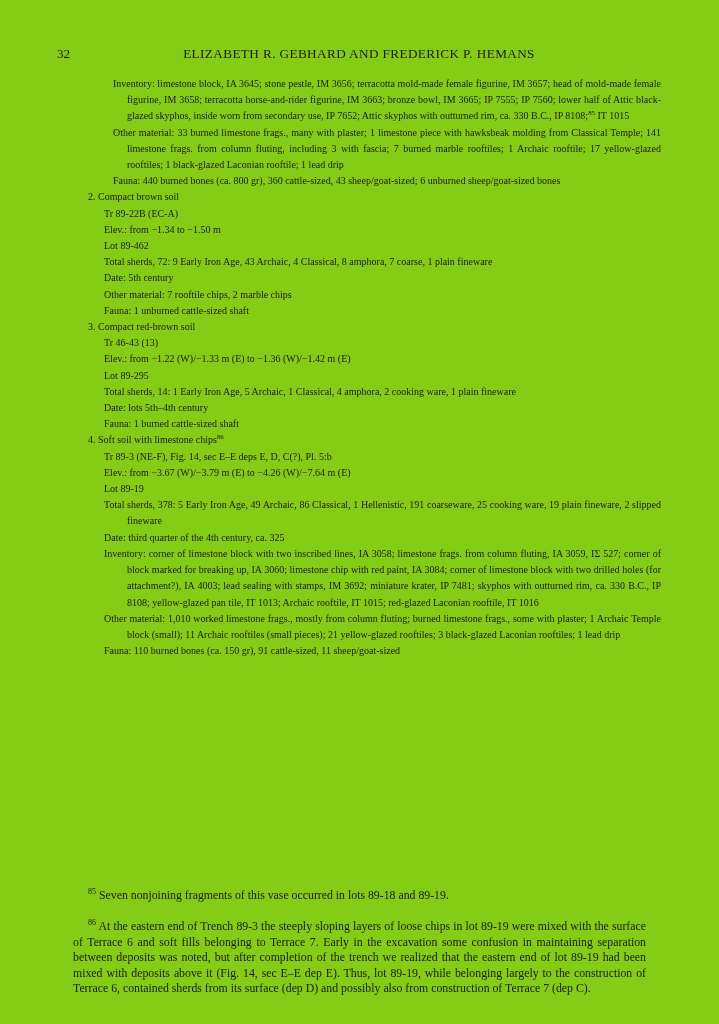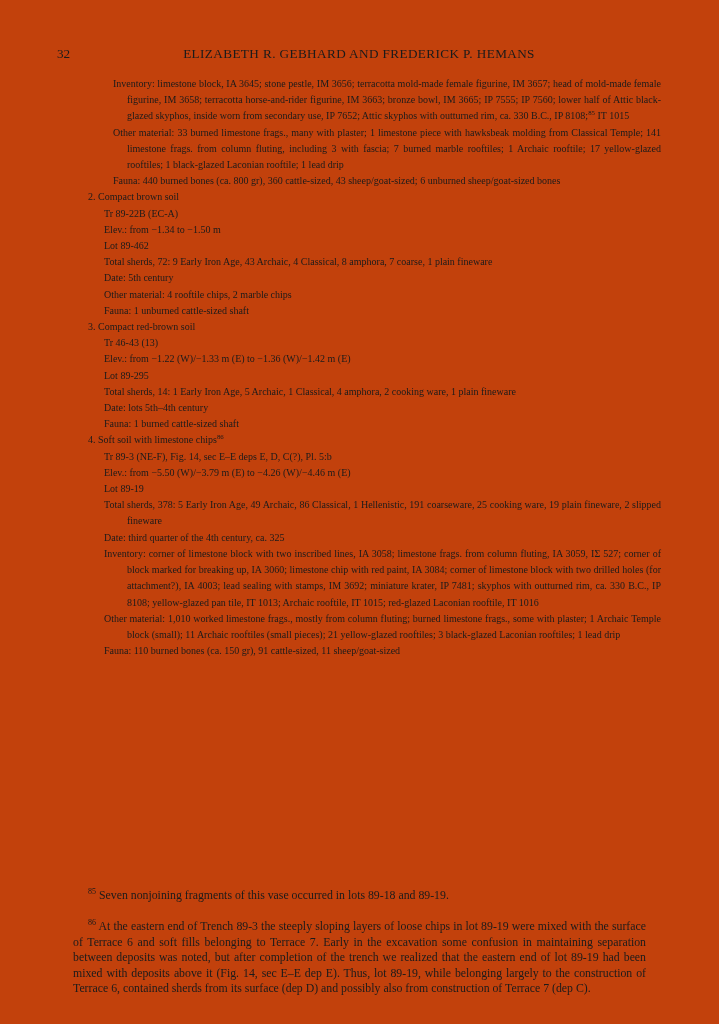--- a/index.html
+++ b/index.html
@@ -6,21 +6,21 @@
   body {
     width: 719px;
     height: 1024px;
     background: #f4f4f2;
     font-family: "Liberation Serif", serif;
   }
   .page {
     position: relative;
     width: 719px;
     height: 1024px;
-    background: #c2410c;
+    background: #84cc16;
     color: #1b1b1b;
     overflow: hidden;
   }
   .running-header {
     position: absolute;
     top: 46px;
     left: 57px;
     width: 604px;
     height: 18px;
     font-size: 13.2px;
@@ -91,34 +91,34 @@
     <p class="hang"><span>Inventory: limestone block, IA 3645; stone pestle, IM 3656; terracotta mold-made female figurine, IM 3657; head of mold-made female figurine, IM 3658; terracotta horse-and-rider figurine, IM 3663; bronze bowl, IM 3665; IP 7555; IP 7560; lower half of Attic black-glazed skyphos, inside worn from secondary use, IP 7652; Attic skyphos with outturned rim, ca. 330 B.C., IP 8108;</span><sup>85</sup><span> IT 1015</span></p>
     <p class="hang">Other material: 33 burned limestone frags., many with plaster; 1 limestone piece with hawksbeak molding from Classical Temple; 141 limestone frags. from column fluting, including 3 with fascia; 7 burned marble rooftiles; 1 Archaic rooftile; 17 yellow-glazed rooftiles; 1 black-glazed Laconian rooftile; 1 lead drip</p>
     <p class="hang">Fauna: 440 burned bones (ca. 800 gr), 360 cattle-sized, 43 sheep/goat-sized; 6 unburned sheep/goat-sized bones</p>
 
     <p class="entry-heading">2. Compact brown soil</p>
     <p class="field">Tr 89-22B (EC-A)</p>
     <p class="field">Elev.: from −1.34 to −1.50 m</p>
     <p class="field">Lot 89-462</p>
     <p class="field">Total sherds, 72: 9 Early Iron Age, 43 Archaic, 4 Classical, 8 amphora, 7 coarse, 1 plain fineware</p>
     <p class="field">Date: 5th century</p>
-    <p class="field">Other material: 4 rooftile chips, 2 marble chips</p>
+    <p class="field">Other material: 7 rooftile chips, 2 marble chips</p>
     <p class="field">Fauna: 1 unburned cattle-sized shaft</p>
 
     <p class="entry-heading">3. Compact red-brown soil</p>
     <p class="field">Tr 46-43 (13)</p>
     <p class="field">Elev.: from −1.22 (W)/−1.33 m (E) to −1.36 (W)/−1.42 m (E)</p>
     <p class="field">Lot 89-295</p>
     <p class="field">Total sherds, 14: 1 Early Iron Age, 5 Archaic, 1 Classical, 4 amphora, 2 cooking ware, 1 plain fineware</p>
     <p class="field">Date: lots 5th–4th century</p>
     <p class="field">Fauna: 1 burned cattle-sized shaft</p>
 
     <p class="entry-heading"><span>4. Soft soil with limestone chips</span><sup>86</sup></p>
     <p class="field">Tr 89-3 (NE-F), Fig. 14, sec E–E deps E, D, C(?), Pl. 5:b</p>
-    <p class="field">Elev.: from −5.50 (W)/−3.79 m (E) to −4.26 (W)/−4.46 m (E)</p>
+    <p class="field">Elev.: from −3.67 (W)/−3.79 m (E) to −4.26 (W)/−7.64 m (E)</p>
     <p class="field">Lot 89-19</p>
     <p class="field">Total sherds, 378: 5 Early Iron Age, 49 Archaic, 86 Classical, 1 Hellenistic, 191 coarseware, 25 cooking ware, 19 plain fineware, 2 slipped fineware</p>
     <p class="field">Date: third quarter of the 4th century, ca. 325</p>
     <p class="field">Inventory: corner of limestone block with two inscribed lines, IA 3058; limestone frags. from column fluting, IA 3059, IΣ 527; corner of block marked for breaking up, IA 3060; limestone chip with red paint, IA 3084; corner of limestone block with two drilled holes (for attachment?), IA 4003; lead sealing with stamps, IM 3692; miniature krater, IP 7481; skyphos with outturned rim, ca. 330 B.C., IP 8108; yellow-glazed pan tile, IT 1013; Archaic rooftile, IT 1015; red-glazed Laconian rooftile, IT 1016</p>
     <p class="field">Other material: 1,010 worked limestone frags., mostly from column fluting; burned limestone frags., some with plaster; 1 Archaic Temple block (small); 11 Archaic rooftiles (small pieces); 21 yellow-glazed rooftiles; 3 black-glazed Laconian rooftiles; 1 lead drip</p>
     <p class="field">Fauna: 110 burned bones (ca. 150 gr), 91 cattle-sized, 11 sheep/goat-sized</p>
 
   </main>
 
   <footer class="footnotes">

